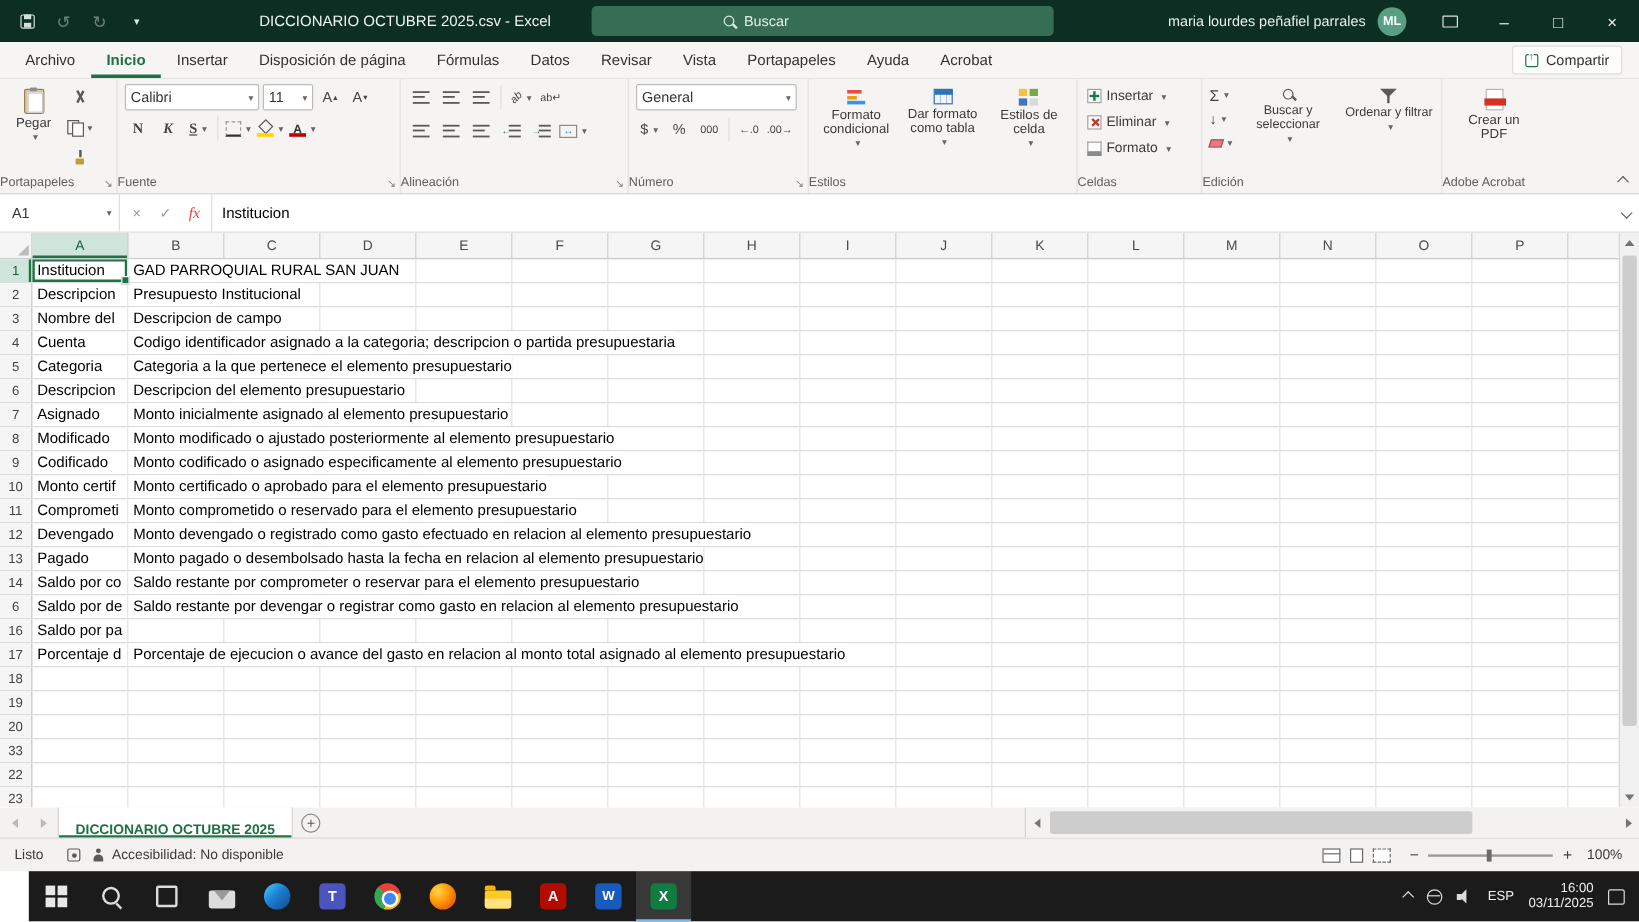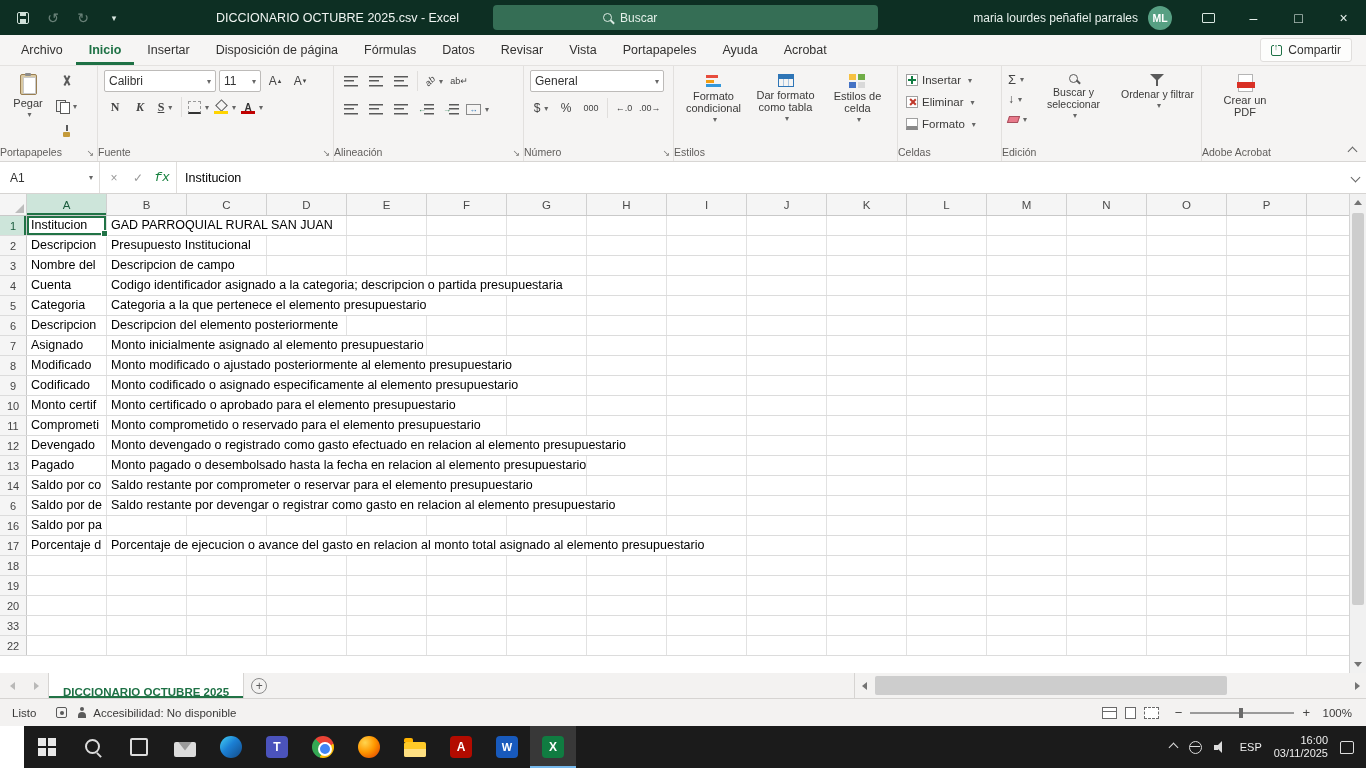--- a/index.html
+++ b/index.html
@@ -145,21 +145,21 @@
   .chev { display:inline-block; width:7px; height:7px; border:solid #666; border-width:0 0 1.5px 1.5px; }
   .chev.up { transform:rotate(135deg); }
   .chev.down { transform:rotate(-45deg); }
   .collapse-ribbon { position:absolute; right:10px; bottom:6px; }
 
   
   .formula-bar { flex:0 0 32px; background:#fff; border-bottom:1px solid #d6d4d2; display:flex; align-items:stretch; }
   .name-box { width:100px; display:flex; align-items:center; justify-content:space-between; padding:0 6px 0 10px; font-size:12px; color:#333; border-right:1px solid #e0dedc; }
   .fb-btns { display:flex; align-items:center; border-right:1px solid #e0dedc; padding:0 2px; }
   .fb-btn { width:24px; height:24px; display:flex; align-items:center; justify-content:center; font-size:12px; color:#9a9a9a; }
-  .fb-btn.fx { color:#15803d; font-family:Liberation Mono, monospace; font-style:italic; font-size:13px; }
+  .fb-btn.fx { color:#ef4444; font-family:Liberation Serif, serif; font-style:italic; font-size:13px; }
   .fb-input { flex:1; display:flex; align-items:center; padding-left:8px; font-size:12.5px; color:#000; }
   .fb-expand { width:22px; display:flex; align-items:center; justify-content:center; }
 
   
   .grid-zone { flex:1; display:flex; overflow:hidden; background:#fff; }
   .grid-main { width:1349px; display:flex; flex-direction:column; }
   .column-headers { height:22px; display:flex; background:#f5f5f5; border-bottom:1px solid #c9c9c9; flex:0 0 22px; }
   .corner { width:27px; border-right:1px solid #d0d0d0; position:relative; }
   .corner::after { content:""; position:absolute; right:2px; bottom:2px; border-left:9px solid transparent; border-bottom:9px solid #bdbdbd; }
   .colhead { width:80px; display:flex; align-items:center; justify-content:center; font-size:11.5px; color:#4a4a4a; border-right:1px solid #d0d0d0; }
@@ -718,21 +718,21 @@
               <div class="cell"></div>
               <div class="cell"></div>
               <div class="cell"></div>
               <div class="cell"></div>
               <div class="cell"></div>
               <div class="cell"></div>
               <div class="cell"></div>
               <div class="cell"></div>
               <div class="cell"></div>
               <div class="cell partialcol"></div>
-              <div class="bspill">Descripcion del elemento posteriormente</div>
+              <div class="bspill">Descripcion del elemento presupuestario</div>
             </div>
           </div>
           <div class="grow">
             <div class="rowhead">7</div>
             <div class="cells">
               <div class="cell">Asignado</div>
               <div class="cell"></div>
               <div class="cell"></div>
               <div class="cell"></div>
               <div class="cell"></div>
@@ -1063,20 +1063,42 @@
               <div class="cell"></div>
               <div class="cell"></div>
               <div class="cell"></div>
               <div class="cell"></div>
               <div class="cell"></div>
               <div class="cell partialcol"></div>
             </div>
           </div>
           <div class="grow">
             <div class="rowhead">22</div>
+            <div class="cells">
+              <div class="cell"></div>
+              <div class="cell"></div>
+              <div class="cell"></div>
+              <div class="cell"></div>
+              <div class="cell"></div>
+              <div class="cell"></div>
+              <div class="cell"></div>
+              <div class="cell"></div>
+              <div class="cell"></div>
+              <div class="cell"></div>
+              <div class="cell"></div>
+              <div class="cell"></div>
+              <div class="cell"></div>
+              <div class="cell"></div>
+              <div class="cell"></div>
+              <div class="cell"></div>
+              <div class="cell partialcol"></div>
+            </div>
+          </div>
+          <div class="grow">
+            <div class="rowhead">23</div>
             <div class="cells">
               <div class="cell"></div>
               <div class="cell"></div>
               <div class="cell"></div>
               <div class="cell"></div>
               <div class="cell"></div>
               <div class="cell"></div>
               <div class="cell"></div>
               <div class="cell"></div>
               <div class="cell"></div>

